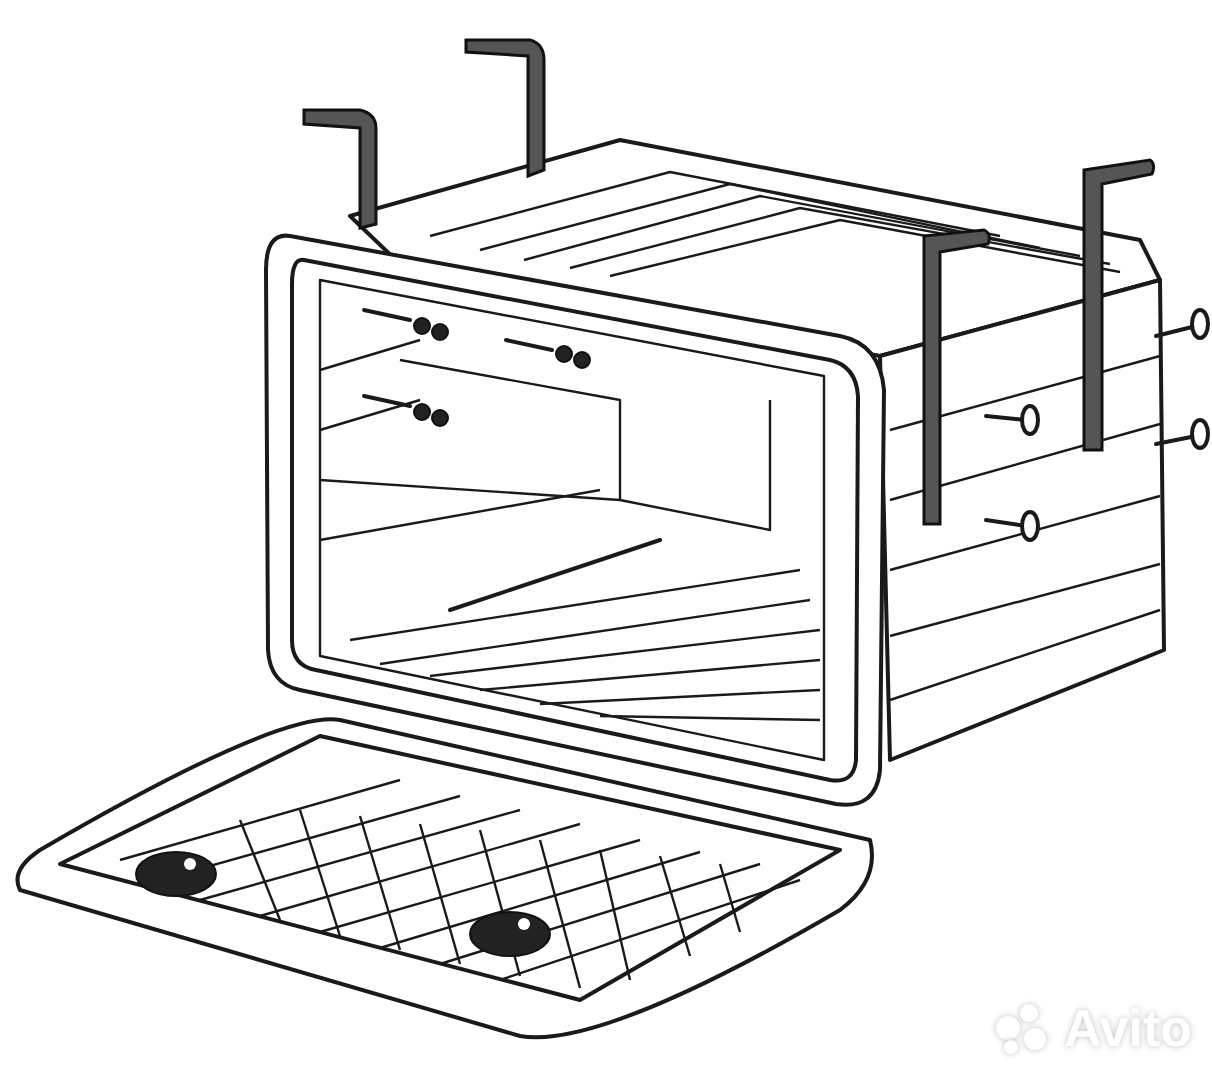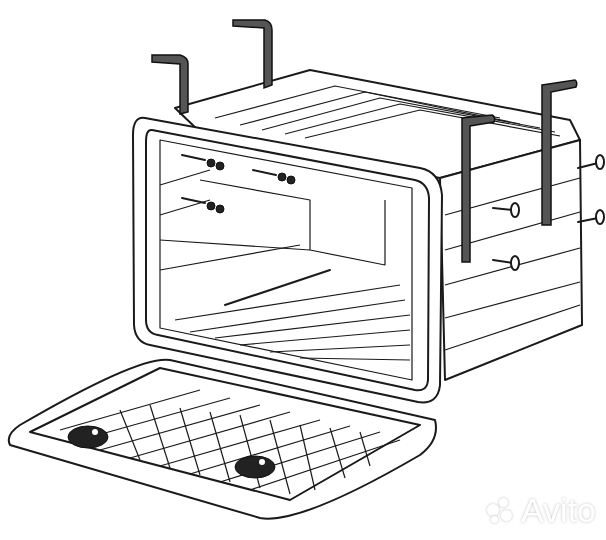--- a/index.html
+++ b/index.html
@@ -5,21 +5,21 @@
     html, body { margin: 0; padding: 0; background: #ffffff; }
     body { width: 606px; height: 540px; position: relative; overflow: hidden;
            font-family: "Liberation Sans", sans-serif; }
     .drawing { position: absolute; left: 0; top: 0; width: 606px; height: 540px; }
     .ln { fill: none; stroke: #1a1a1a; stroke-width: 2; stroke-linejoin: round; stroke-linecap: round; }
     .thin { fill: none; stroke: #1a1a1a; stroke-width: 1.2; stroke-linejoin: round; }
     .fillw { fill: #ffffff; stroke: #1a1a1a; stroke-width: 2; stroke-linejoin: round; }
     .bracket { fill: #555555; stroke: #111; stroke-width: 1.5; }
     .dark { fill: #222; stroke: #111; stroke-width: 1; }
     .watermark { position: absolute; right: 10px; bottom: 10px; display: flex; align-items: center;
-                 gap: 4px; color: #ffffff; font-size: 34px; font-weight: normal;
+                 gap: 4px; color: #ffffff; font-size: 26px; font-weight: bold;
                  text-shadow: 0 0 3px rgba(0,0,0,0.25); }
     .wm-dots { position: relative; width: 30px; height: 26px; }
     .wm-dots span { position: absolute; border-radius: 50%; background: #fff;
                     box-shadow: 0 0 3px rgba(0,0,0,0.25); }
   </style>
 </head>
 <body>
 
 <svg class="drawing" viewBox="0 0 606 540" xmlns="http://www.w3.org/2000/svg">
 

